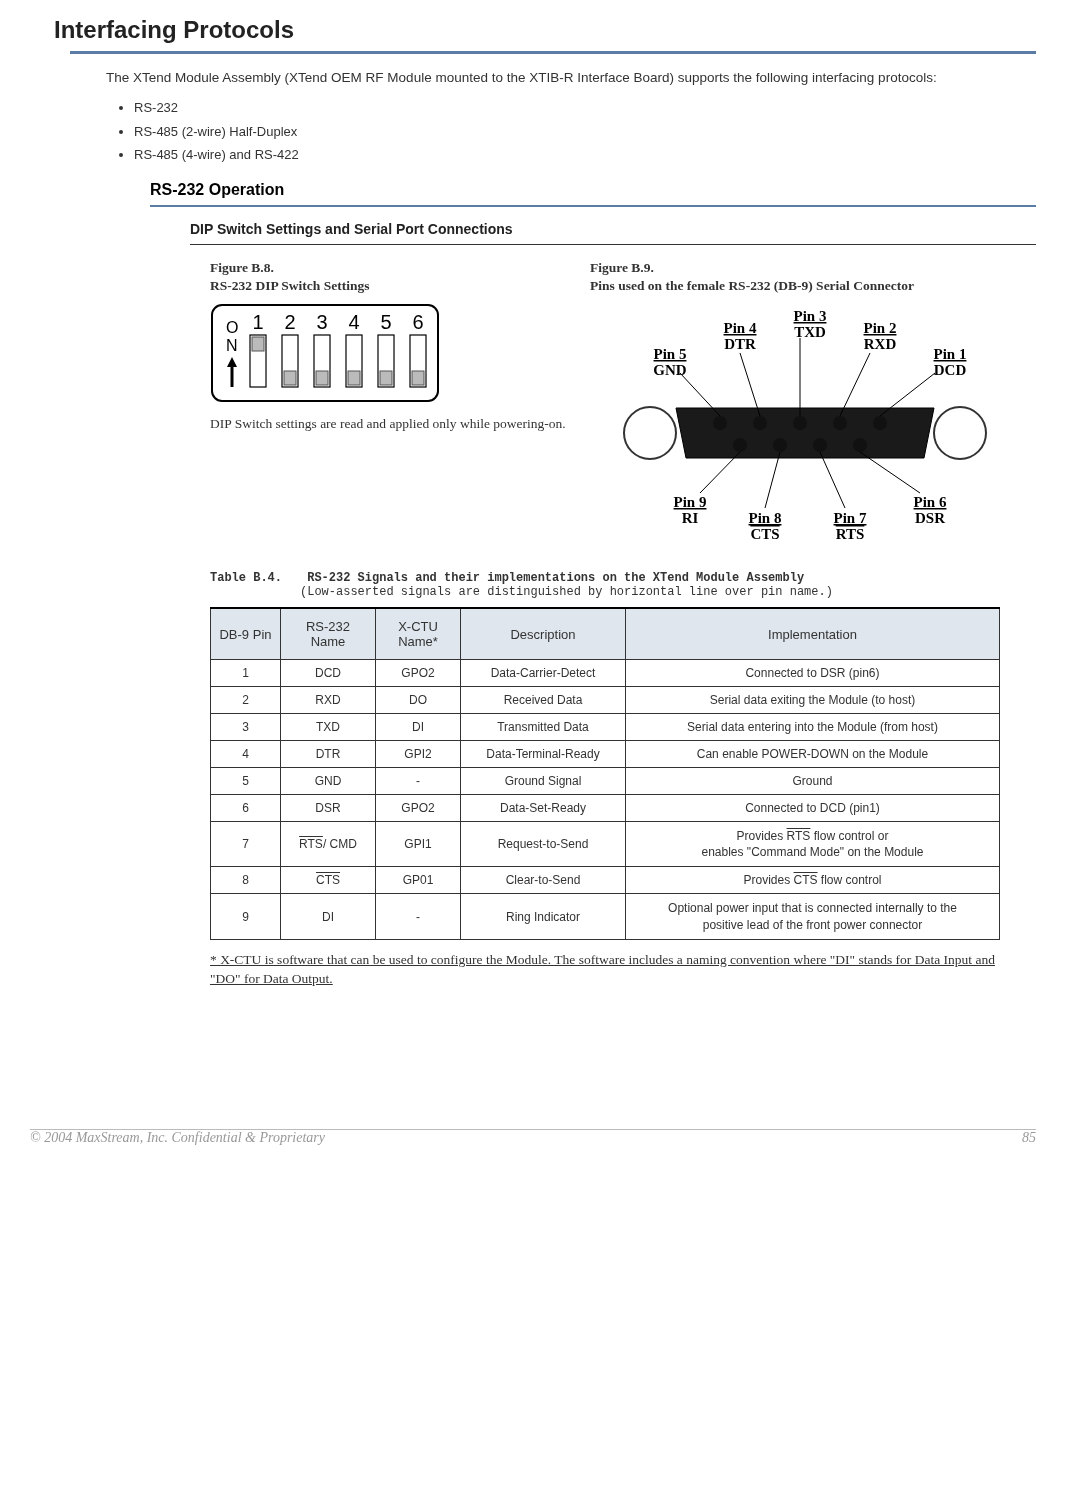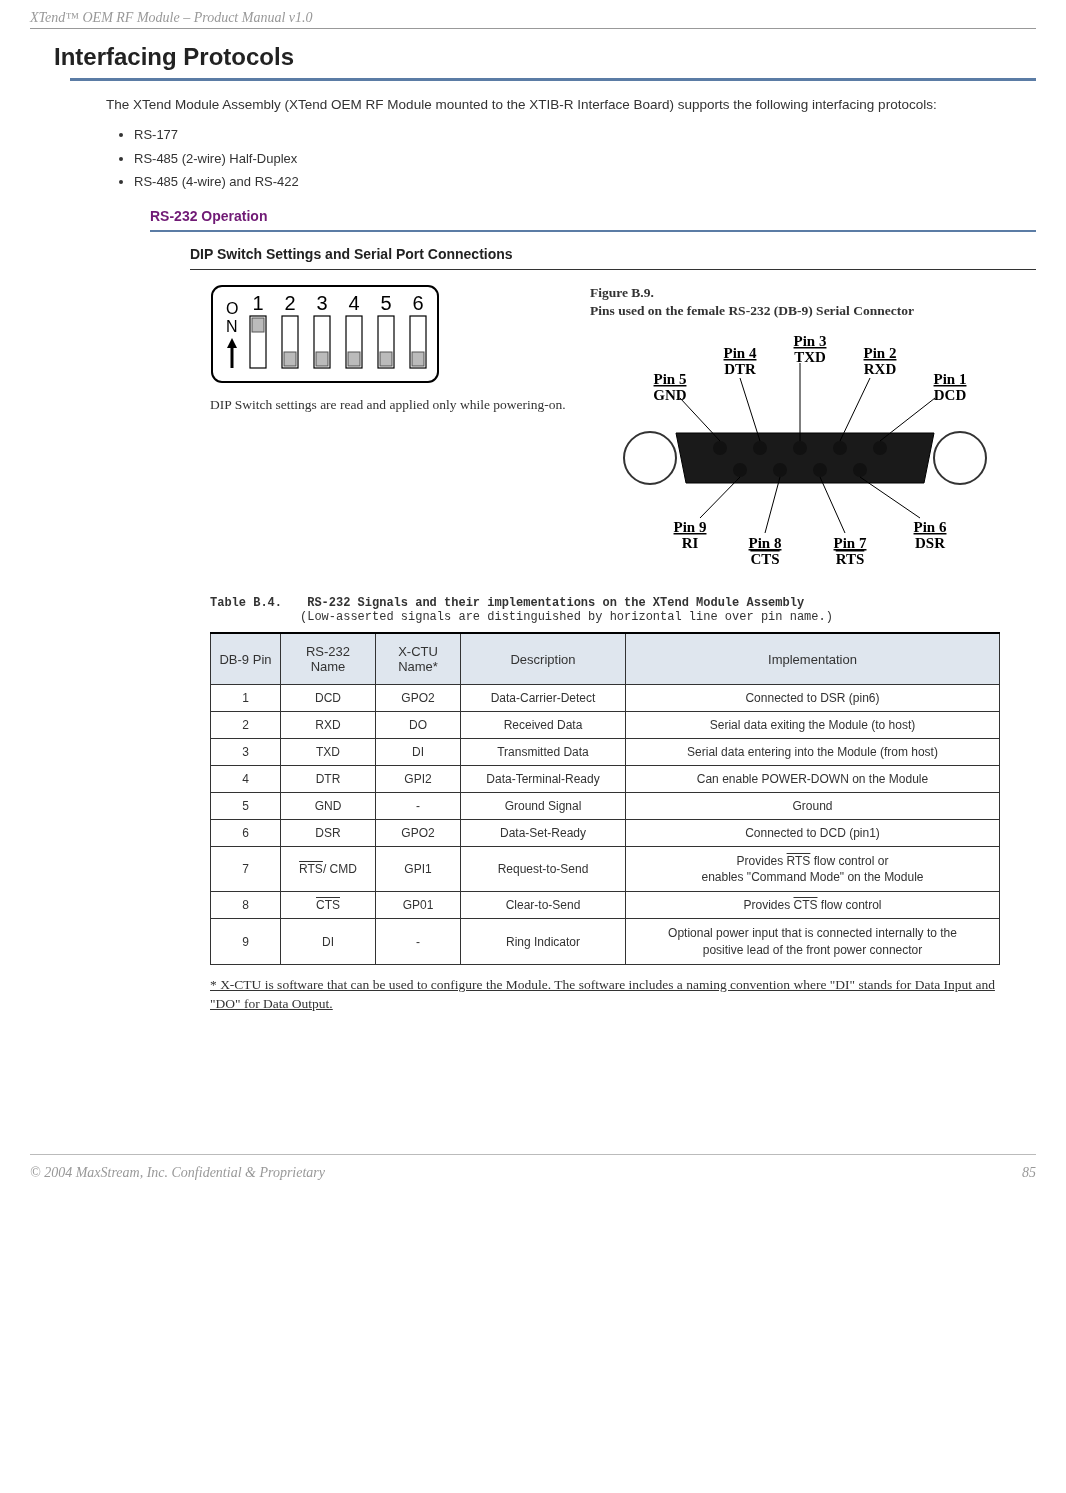--- a/index.html
+++ b/index.html
@@ -4,21 +4,21 @@
 <style>
   body { font-family: Verdana, Geneva, sans-serif; font-size: 13px; color: #333; margin: 0; padding: 0; background: #fff; }
   .page { width: 1006px; margin: 0 auto; padding: 10px 30px 20px 30px; }
   .doc-header { font-family: "Palatino Linotype", Palatino, serif; font-style: italic; color: #999; font-size: 14px; border-bottom: 1px solid #999; padding-bottom: 2px; margin-bottom: 14px; }
   h1.section { font-family: Verdana, sans-serif; font-weight: bold; font-size: 24px; color: #222; margin: 6px 0 4px 24px; }
   .h1rule { margin-left: 40px; border: none; border-top: 3px solid #5b7ca5; margin-bottom: 14px; }
   .body-block { margin-left: 76px; margin-right: 20px; }
   .intro { font-family: Verdana, sans-serif; font-size: 13.5px; line-height: 1.55; margin-bottom: 8px; }
   ul.proto { margin-top: 4px; padding-left: 28px; }
   ul.proto li { font-family: Verdana, sans-serif; font-size: 13px; line-height: 1.8; }
-  h2.sub { font-family: Verdana, sans-serif; font-weight: bold; font-size: 14px; color: #701a75; margin: 14px 0 2px 120px; }
+  h2.sub { font-family: Verdana, sans-serif; font-weight: bold; font-size: 16px; color: #000000; margin: 14px 0 2px 120px; }
   .h2rule { margin-left: 120px; border: none; border-top: 2px solid #5b7ca5; margin-bottom: 14px; }
   h3.subsub { font-family: Verdana, sans-serif; font-weight: bold; font-size: 14px; color: #222; margin: 0 0 2px 160px; }
   .h3rule { margin-left: 160px; border: none; border-top: 1px solid #333; margin-bottom: 14px; }
   .figrow { display: flex; margin-left: 180px; margin-right: 20px; gap: 20px; }
   .figcol { flex: 1; }
   .figcap { font-family: "Palatino Linotype", Palatino, serif; font-size: 13.5px; line-height: 1.35; margin-bottom: 8px; }
   .figcap .figno { font-weight: bold; }
   .figcap .figtitle { font-weight: bold; display: block; }
   .dipnote { font-family: "Palatino Linotype", Palatino, serif; font-size: 13.5px; line-height: 1.4; margin-top: 12px; }
   .dip-svg { display: block; }
@@ -28,48 +28,51 @@
   .tablecap .tbltitle { font-weight: bold; }
   .tablecap .tblsub { display: block; margin-left: 90px; }
   table.sig { border-collapse: collapse; margin-left: 180px; width: 790px; }
   table.sig th, table.sig td { border: 1px solid #333; padding: 6px 6px; text-align: center; font-family: Arial, Helvetica, sans-serif; font-size: 12px; }
   table.sig thead tr { background: #dfe6ee; }
   table.sig th { font-weight: normal; font-size: 13px; padding: 10px 6px; }
   table.sig thead { border-top: 2px solid #000; }
   .impl-multi { line-height: 1.35; }
   .overline { text-decoration: overline; display: inline-block; }
   .footnote { font-family: "Palatino Linotype", Palatino, serif; font-size: 13.5px; line-height: 1.45; margin: 10px 20px 0 180px; text-decoration: underline; }
-  .page-footer { display: flex; justify-content: space-between; font-family: "Palatino Linotype", Palatino, serif; font-style: italic; color: #999; font-size: 14px; border-top: 1px solid #bbb; margin-top: 140px; padding-top: 10px; }
+  .page-footer { display: flex; justify-content: space-between; font-family: "Palatino Linotype", Palatino, serif; font-style: italic; color: #999; font-size: 14px; border-top: 1px solid #bbb; margin-top: 140px; padding-top: 0; }
 </style>
 </head>
 <body>
 
 <div class="page">
-  <div class="doc-header">XTend™ OEM RF Module – Product Manual v1.0</div>
 
   <h1 class="section">Interfacing Protocols</h1>
   <hr class="h1rule">
 
   <div class="body-block">
     <p class="intro">The XTend Module Assembly (XTend OEM RF Module mounted to the XTIB-R Interface Board) supports the following interfacing protocols:</p>
     <ul class="proto">
-      <li>RS-177</li>
+      <li>RS-232</li>
       <li>RS-485 (2-wire) Half-Duplex</li>
       <li>RS-485 (4-wire) and RS-422</li>
     </ul>
   </div>
 
   <h2 class="sub">RS-232 Operation</h2>
   <hr class="h2rule">
 
   <h3 class="subsub">DIP Switch Settings and Serial Port Connections</h3>
   <hr class="h3rule">
 
   <div class="figrow">
     <div class="figcol" style="flex:0 0 360px;">
+      <div class="figcap">
+        <span class="figno">Figure B.8.</span>
+        <span class="figtitle">RS-232 DIP Switch Settings</span>
+      </div>
       <svg class="dip-svg" width="230" height="100" viewBox="0 0 230 100">
         <rect x="2" y="2" width="226" height="96" rx="10" fill="#fff" stroke="#000" stroke-width="2"></rect>
         <text x="16" y="30" font-family="Arial" font-size="16">O</text>
         <text x="16" y="48" font-family="Arial" font-size="16">N</text>
         <line x1="22" y1="84" x2="22" y2="60" stroke="#000" stroke-width="3"></line>
         <polygon points="22,54 17,64 27,64" fill="#000"></polygon>
 
         <text x="48" y="26" font-family="Arial" font-size="20" text-anchor="middle">1</text>
         <text x="80" y="26" font-family="Arial" font-size="20" text-anchor="middle">2</text>
         <text x="112" y="26" font-family="Arial" font-size="20" text-anchor="middle">3</text>

